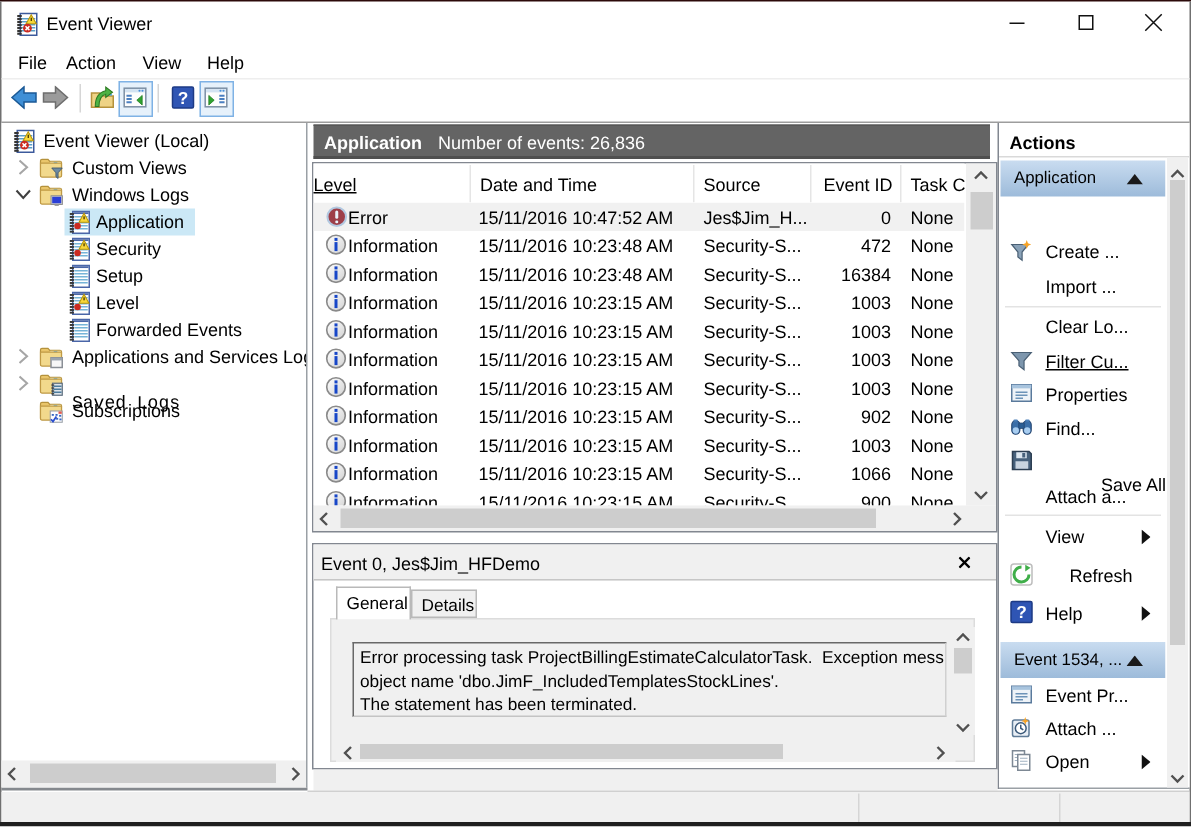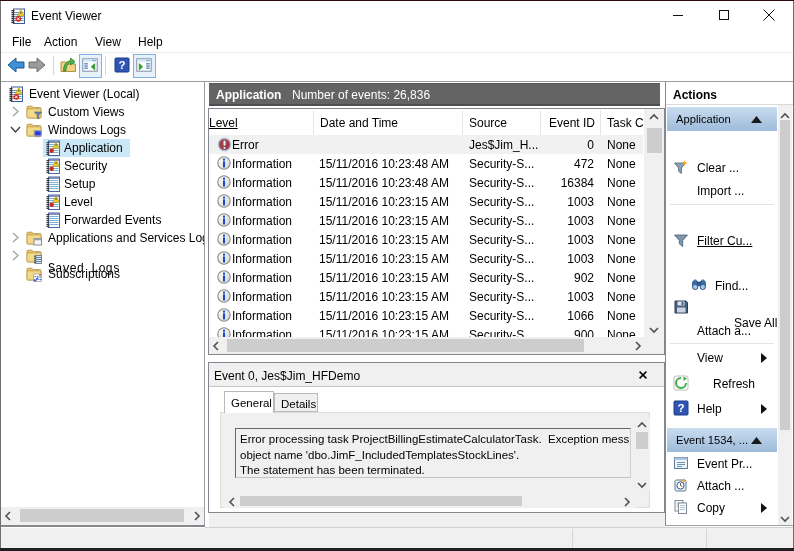--- a/index.html
+++ b/index.html
@@ -413,20 +413,21 @@
 <div id="tbody" class="abs" style="left:209px;top:135px;width:434px;height:202px;overflow:hidden;background:#fff;">
     <div style="position:absolute;left:0;top:0px;width:434px;height:19px;background:#f1f1f1;">
       <div style="position:absolute;left:8px;top:2px;">
         <svg width="15" height="15" viewBox="0 0 15 15">
           <circle cx="7.5" cy="7.5" r="6.2" fill="#9e3f49" stroke="#b2c8e0" stroke-width="1.4"></circle>
           <rect x="6.5" y="3.4" width="2" height="5.4" rx="1" fill="#eaf3fb"></rect>
           <rect x="6.5" y="10" width="2" height="1.9" rx="0.9" fill="#eaf3fb"></rect>
         </svg>
       </div>
       <div class="txt" style="left:23px;top:3px;">Error</div>
+      <div class="txt" style="left:110px;top:3px;">15/11/2016 10:47:52 AM</div>
       <div class="txt" style="left:260px;top:3px;">Jes$Jim_H...</div>
       <div class="txt" style="left:331px;top:3px;width:54px;text-align:right;">0</div>
       <div class="txt" style="left:398px;top:3px;">None</div>
     </div>
     <div style="position:absolute;left:0;top:19px;width:434px;height:19px;">
       <div style="position:absolute;left:8px;top:2px;">
         <svg width="14" height="14" viewBox="0 0 14 14">
           <defs>
             <linearGradient id="gi" x1="0" y1="0" x2="1" y2="1">
               <stop offset="0" stop-color="#ffffff"></stop>
@@ -708,35 +709,52 @@
         <path d="M5.5 0 L11 7 H0 Z" fill="#1a1a1a"></path>
       </svg>
     </div>
     <div style="position:absolute;left:1px;top:51px;width:110px;height:23px;">
       <div style="position:absolute;left:6px;top:3px;">
         <svg width="16" height="16" viewBox="0 0 16 16">
           <path d="M1.5 4 H12.5 L8.4 9 V14.5 L5.6 12.3 V9 Z" fill="#8aa2b8" stroke="#4a6075" stroke-width="0.8"></path>
           <path d="M11.5 1 L12.3 3.2 L14.5 4 L12.3 4.8 L11.5 7 L10.7 4.8 L8.5 4 L10.7 3.2 Z" fill="#f7a325"></path>
         </svg>
       </div>
-      <div class="txt" style="left:30px;top:5px;">Clear ...</div>
+      <div class="txt" style="left:30px;top:5px;">Create ...</div>
     </div>
     <div style="position:absolute;left:1px;top:74px;width:110px;height:23px;">
       <div class="txt" style="left:30px;top:5px;">Import ...</div>
     </div>
     <div style="position:absolute;left:4px;top:99px;width:104px;height:1px;background:#e3e3e3;"></div>
+    <div style="position:absolute;left:1px;top:101px;width:110px;height:23px;">
+      <div class="txt" style="left:30px;top:5px;">Clear Lo...</div>
+    </div>
     <div style="position:absolute;left:1px;top:124px;width:110px;height:23px;">
       <div style="position:absolute;left:6px;top:3px;">
         <svg width="16" height="16" viewBox="0 0 16 16">
           <path d="M1.5 3 H14.5 L9.7 8.5 V14.5 L6.3 11.8 V8.5 Z" fill="#7d96ad" stroke="#4a6075" stroke-width="0.8"></path>
         </svg>
       </div>
       <div class="txt" style="left:30px;top:5px;text-decoration:underline;">Filter Cu...</div>
     </div>
-    <div style="position:absolute;left:19px;top:169px;width:106px;height:23px;">
+    <div style="position:absolute;left:1px;top:146px;width:110px;height:23px;">
+      <div style="position:absolute;left:6px;top:3px;">
+        <svg width="16" height="16" viewBox="0 0 16 16">
+          <rect x="1.5" y="2.5" width="13" height="11" fill="#eef3f8" stroke="#5a7a9c"></rect>
+          <rect x="1.5" y="2.5" width="13" height="2.4" fill="#a8c4de"></rect>
+          <g stroke="#6c93b8" stroke-width="1">
+            <line x1="4" y1="7.5" x2="12" y2="7.5"></line>
+            <line x1="4" y1="9.5" x2="12" y2="9.5"></line>
+            <line x1="4" y1="11.5" x2="9" y2="11.5"></line>
+          </g>
+        </svg>
+      </div>
+      <div class="txt" style="left:30px;top:5px;">Properties</div>
+    </div>
+    <div style="position:absolute;left:1px;top:169px;width:106px;height:23px;">
       <div style="position:absolute;left:6px;top:3px;">
         <svg width="16" height="16" viewBox="0 0 16 16">
           <rect x="1.5" y="3.5" width="5.4" height="9" rx="2.6" fill="#3a6ea8" stroke="#24446e" stroke-width="0.7"></rect>
           <rect x="9.1" y="3.5" width="5.4" height="9" rx="2.6" fill="#3a6ea8" stroke="#24446e" stroke-width="0.7"></rect>
           <rect x="6.2" y="5" width="3.6" height="3.6" fill="#2a5d94" stroke="#24446e" stroke-width="0.5"></rect>
           <circle cx="4.2" cy="10" r="2.1" fill="#a8cdf0"></circle>
           <circle cx="11.8" cy="10" r="2.1" fill="#a8cdf0"></circle>
           <rect x="2.6" y="2.6" width="3" height="1.6" rx="0.8" fill="#4a7eb8"></rect>
           <rect x="10.4" y="2.6" width="3" height="1.6" rx="0.8" fill="#4a7eb8"></rect>
         </svg>
@@ -827,21 +845,21 @@
             <line x1="3.5" y1="8" x2="8.5" y2="8"></line>
           </g>
           <rect x="5.5" y="4" width="8" height="10.5" fill="#fff" stroke="#7d8894"></rect>
           <g stroke="#9fb0c0" stroke-width="0.8">
             <line x1="7" y1="6.5" x2="12" y2="6.5"></line>
             <line x1="7" y1="8.5" x2="12" y2="8.5"></line>
             <line x1="7" y1="10.5" x2="12" y2="10.5"></line>
           </g>
         </svg>
       </div>
-      <div class="txt" style="left:30px;top:5px;">Copy</div>
+      <div class="txt" style="left:30px;top:5px;">Open</div>
       <svg style="position:absolute;right:10px;top:7px;" width="6" height="10" viewBox="0 0 6 10">
         <path d="M0 0 L6 5 L0 10 Z" fill="#111"></path>
       </svg>
     </div>
   </div>
 
 <div class="sbt" style="left:778px;top:105px;width:14px;height:420px;"></div>
 <div class="sbh" style="left:780px;top:120px;width:10px;height:310px;"></div>
 <div class="abs" id="av-up" style="left:780px;top:112px;width:10px;height:9px;">
     <svg width="10" height="10" viewBox="0 0 10 10">

